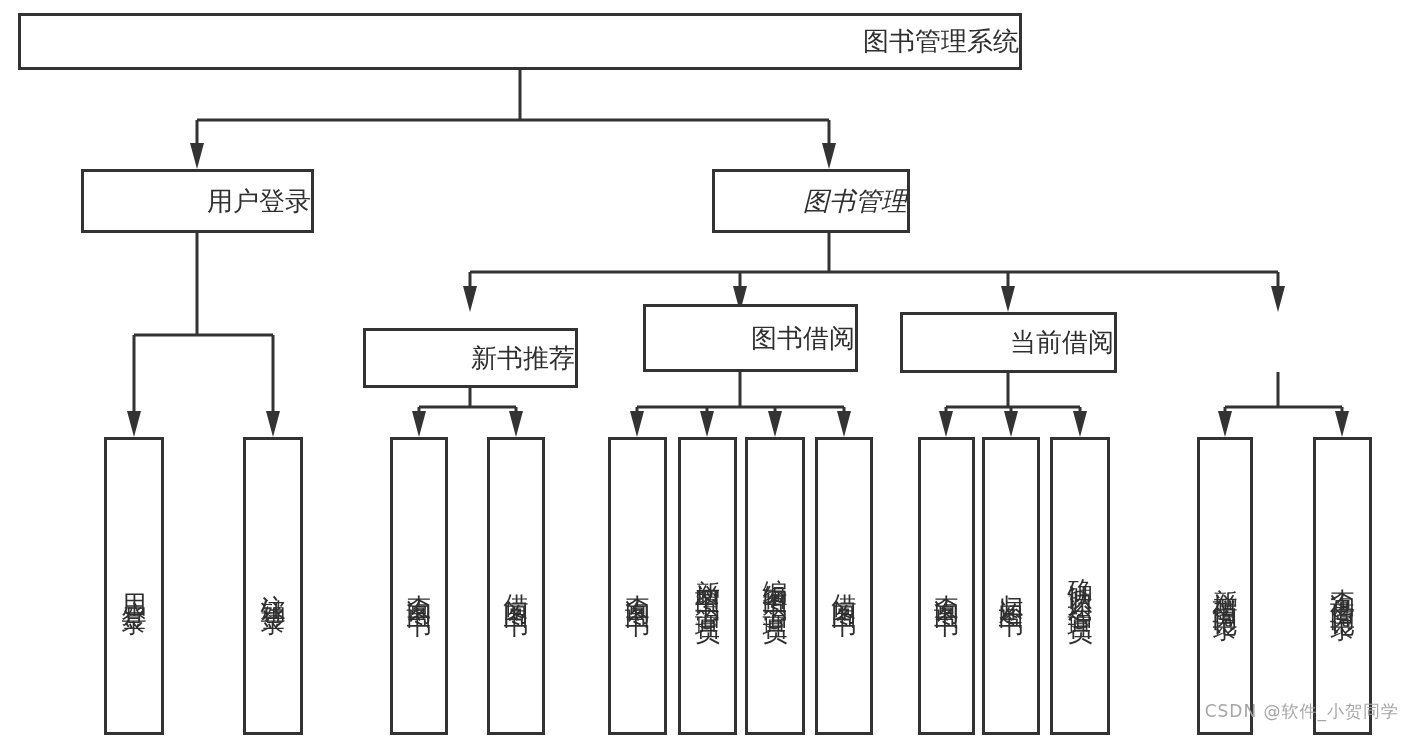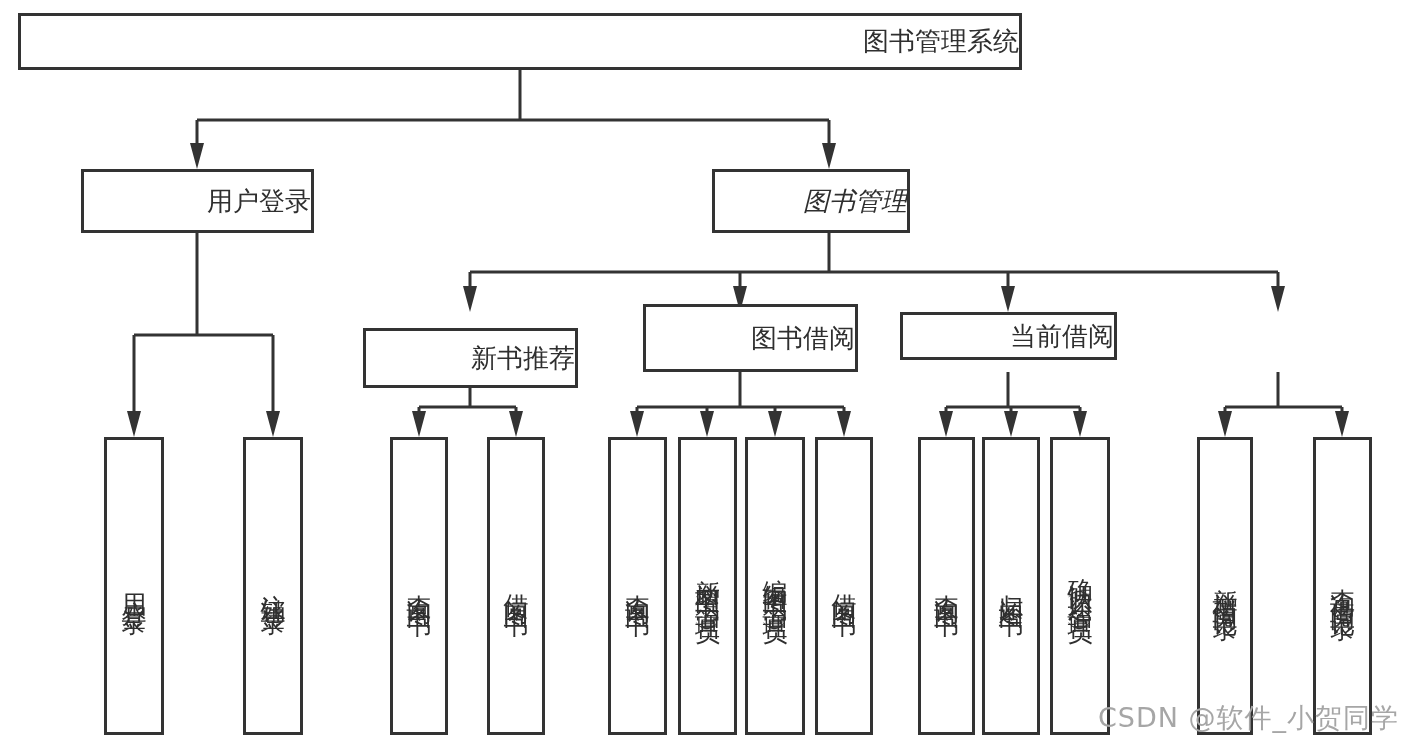--- a/index.html
+++ b/index.html
@@ -65,21 +65,21 @@
     font-size: 25px;
     letter-spacing: 6px;
     line-height: 1;
     white-space: nowrap;
   }
 
   .watermark {
     position: absolute;
     right: 6px;
     top: 700px;
-    font-size: 27px;
+    font-size: 17px;
     color: var(--watermark);
     letter-spacing: 1px;
     white-space: nowrap;
     text-align: center;
   }
 </style>
 </head>
 <body>
 
 <div class="canvas">
@@ -116,21 +116,21 @@
   <div class="node" style="left:712px; top:169px; width:198px; height:64px;font-style:italic;">
     <span>图书管理</span>
   </div>
 
   <div class="node" style="left:363px; top:328px; width:215px; height:60px;">
     <span>新书推荐</span>
   </div>
   <div class="node" style="left:633px; top:304px; width:215px; height:68px;margin-left:10px;">
     <span>图书借阅</span>
   </div>
-  <div class="node" style="left:900px; top:312px; width:217px; height:48px;padding-left:40px;">
+  <div class="node" style="left:900px; top:312px; width:217px; height:61px;padding-left:40px;">
     <span>当前借阅</span>
   </div>
 
   <div class="leaf" style="left:104px; width:60px;">
     <span class="vtext">用户登录</span>
   </div>
   <div class="leaf" style="left:243px; width:60px;">
     <span class="vtext">注销登录</span>
   </div>
 

